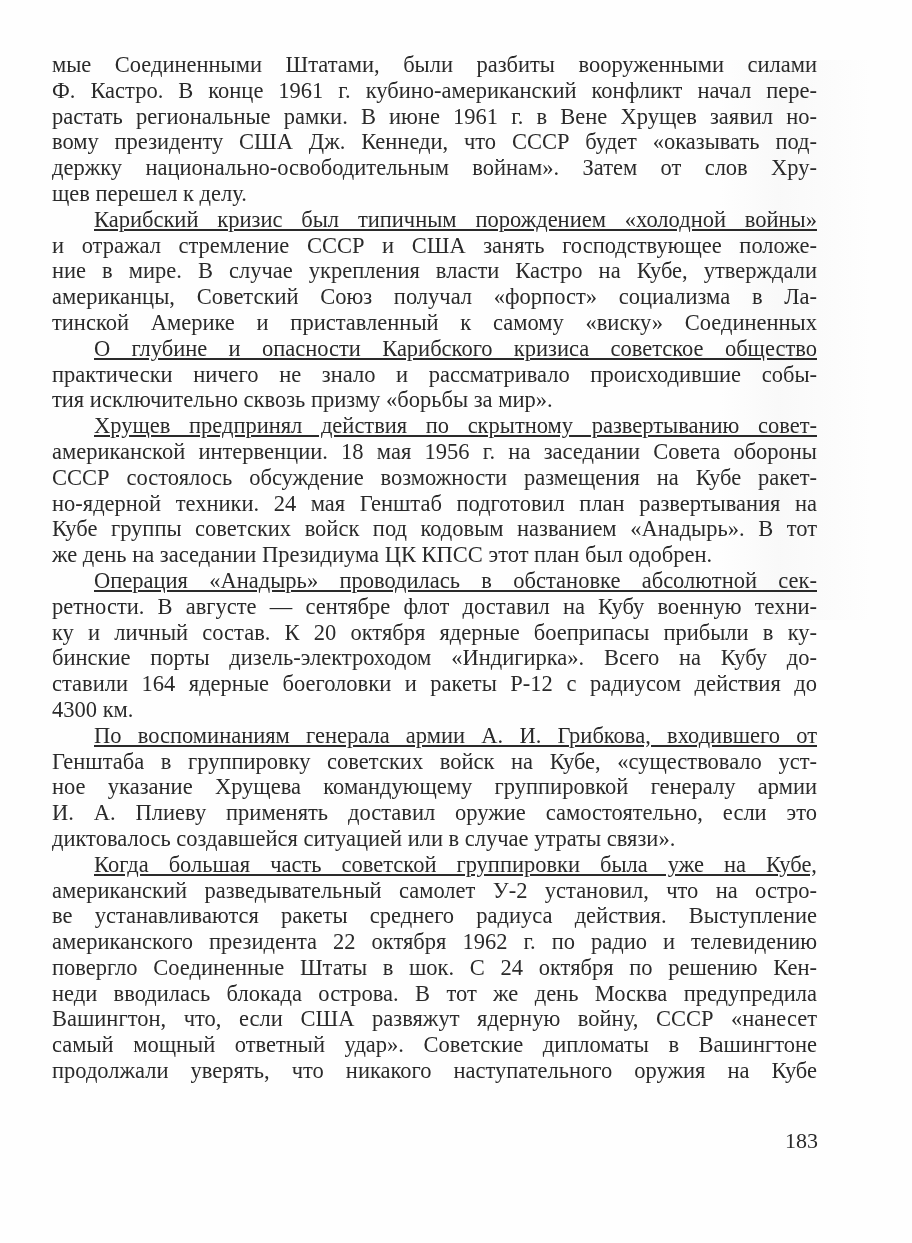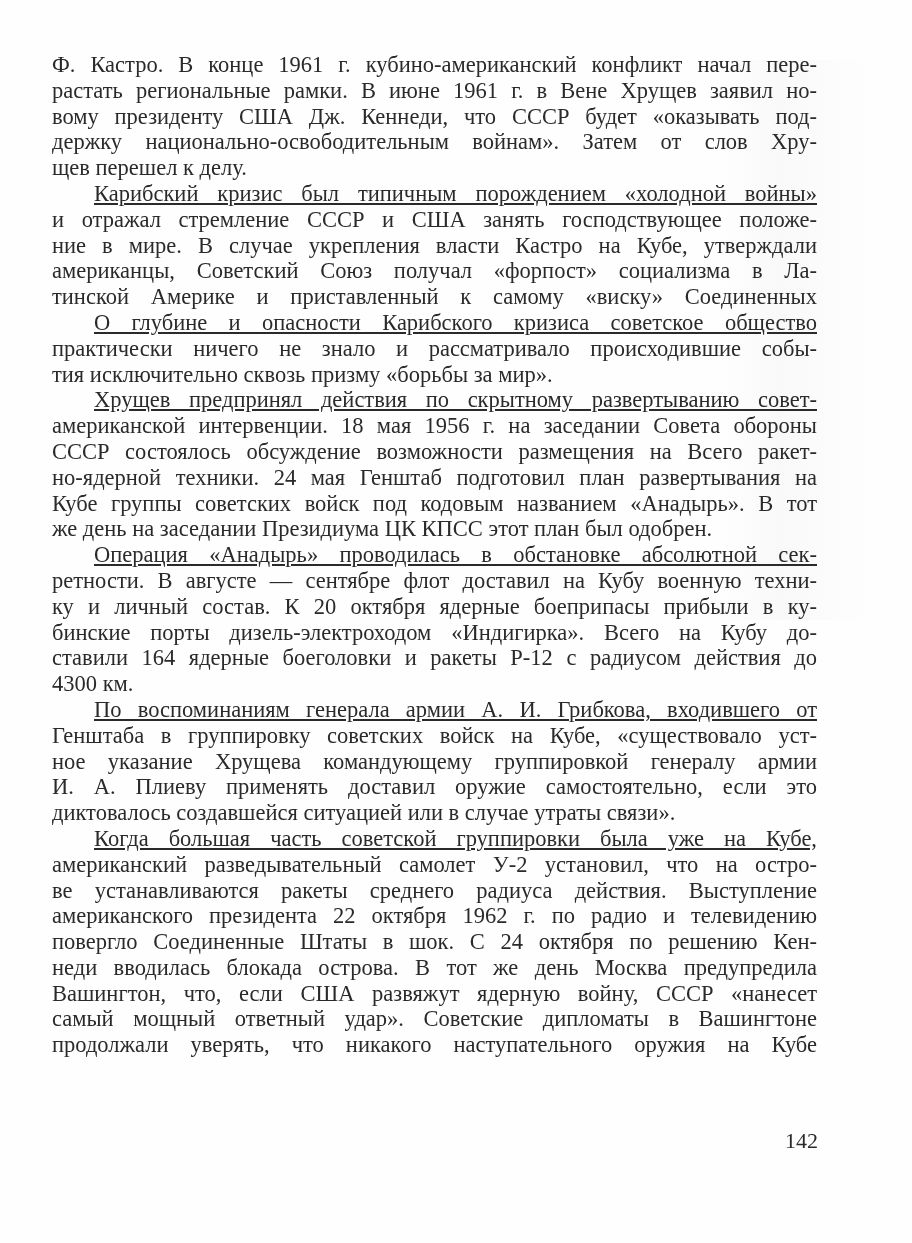--- a/index.html
+++ b/index.html
@@ -66,20 +66,21 @@
     }
   </style>
 </head>
 <body>
 
 <div class="page">
   <div class="watermark"></div>
 
   <div class="text-block" id="text-block">
       <div class="paragraph">
+        <span class="line">мые Соединенными Штатами, были разбиты вооруженными силами</span>
         <span class="line">Ф. Кастро. В конце 1961 г. кубино-американский конфликт начал пере-</span>
         <span class="line">растать региональные рамки. В июне 1961 г. в Вене Хрущев заявил но-</span>
         <span class="line">вому президенту США Дж. Кеннеди, что СССР будет «оказывать под-</span>
         <span class="line">держку национально-освободительным войнам». Затем от слов Хру-</span>
         <span class="line last">щев перешел к делу.</span>
       </div>
       <div class="paragraph">
         <span class="line indent">Карибский кризис был типичным порождением «холодной войны»</span>
         <span class="line">и отражал стремление СССР и США занять господствующее положе-</span>
         <span class="line">ние в мире. В случае укрепления власти Кастро на Кубе, утверждали</span>
@@ -87,21 +88,21 @@
         <span class="line">тинской Америке и приставленный к самому «виску» Соединенных</span>
       </div>
       <div class="paragraph">
         <span class="line indent">О глубине и опасности Карибского кризиса советское общество</span>
         <span class="line">практически ничего не знало и рассматривало происходившие собы-</span>
         <span class="line last">тия исключительно сквозь призму «борьбы за мир».</span>
       </div>
       <div class="paragraph">
         <span class="line indent">Хрущев предпринял действия по скрытному развертыванию совет-</span>
         <span class="line">американской интервенции. 18 мая 1956 г. на заседании Совета обороны</span>
-        <span class="line">СССР состоялось обсуждение возможности размещения на Всего ракет-</span>
+        <span class="line">СССР состоялось обсуждение возможности размещения на Кубе ракет-</span>
         <span class="line">но-ядерной техники. 24 мая Генштаб подготовил план развертывания на</span>
         <span class="line">Кубе группы советских войск под кодовым названием «Анадырь». В тот</span>
         <span class="line last">же день на заседании Президиума ЦК КПСС этот план был одобрен.</span>
       </div>
       <div class="paragraph">
         <span class="line indent">Операция «Анадырь» проводилась в обстановке абсолютной сек-</span>
         <span class="line">ретности. В августе — сентябре флот доставил на Кубу военную техни-</span>
         <span class="line">ку и личный состав. К 20 октября ядерные боеприпасы прибыли в ку-</span>
         <span class="line">бинские порты дизель-электроходом «Индигирка». Всего на Кубу до-</span>
         <span class="line">ставили 164 ядерные боеголовки и ракеты Р-12 с радиусом действия до</span>
@@ -120,14 +121,14 @@
         <span class="line">ве устанавливаются ракеты среднего радиуса действия. Выступление</span>
         <span class="line">американского президента 22 октября 1962 г. по радио и телевидению</span>
         <span class="line">повергло Соединенные Штаты в шок. С 24 октября по решению Кен-</span>
         <span class="line">неди вводилась блокада острова. В тот же день Москва предупредила</span>
         <span class="line">Вашингтон, что, если США развяжут ядерную войну, СССР «нанесет</span>
         <span class="line">самый мощный ответный удар». Советские дипломаты в Вашингтоне</span>
         <span class="line">продолжали уверять, что никакого наступательного оружия на Кубе</span>
       </div>
     </div>
 
-  <div class="page-number">142</div>
+  <div class="page-number">183</div>
 </div>
 
 </body></html>

